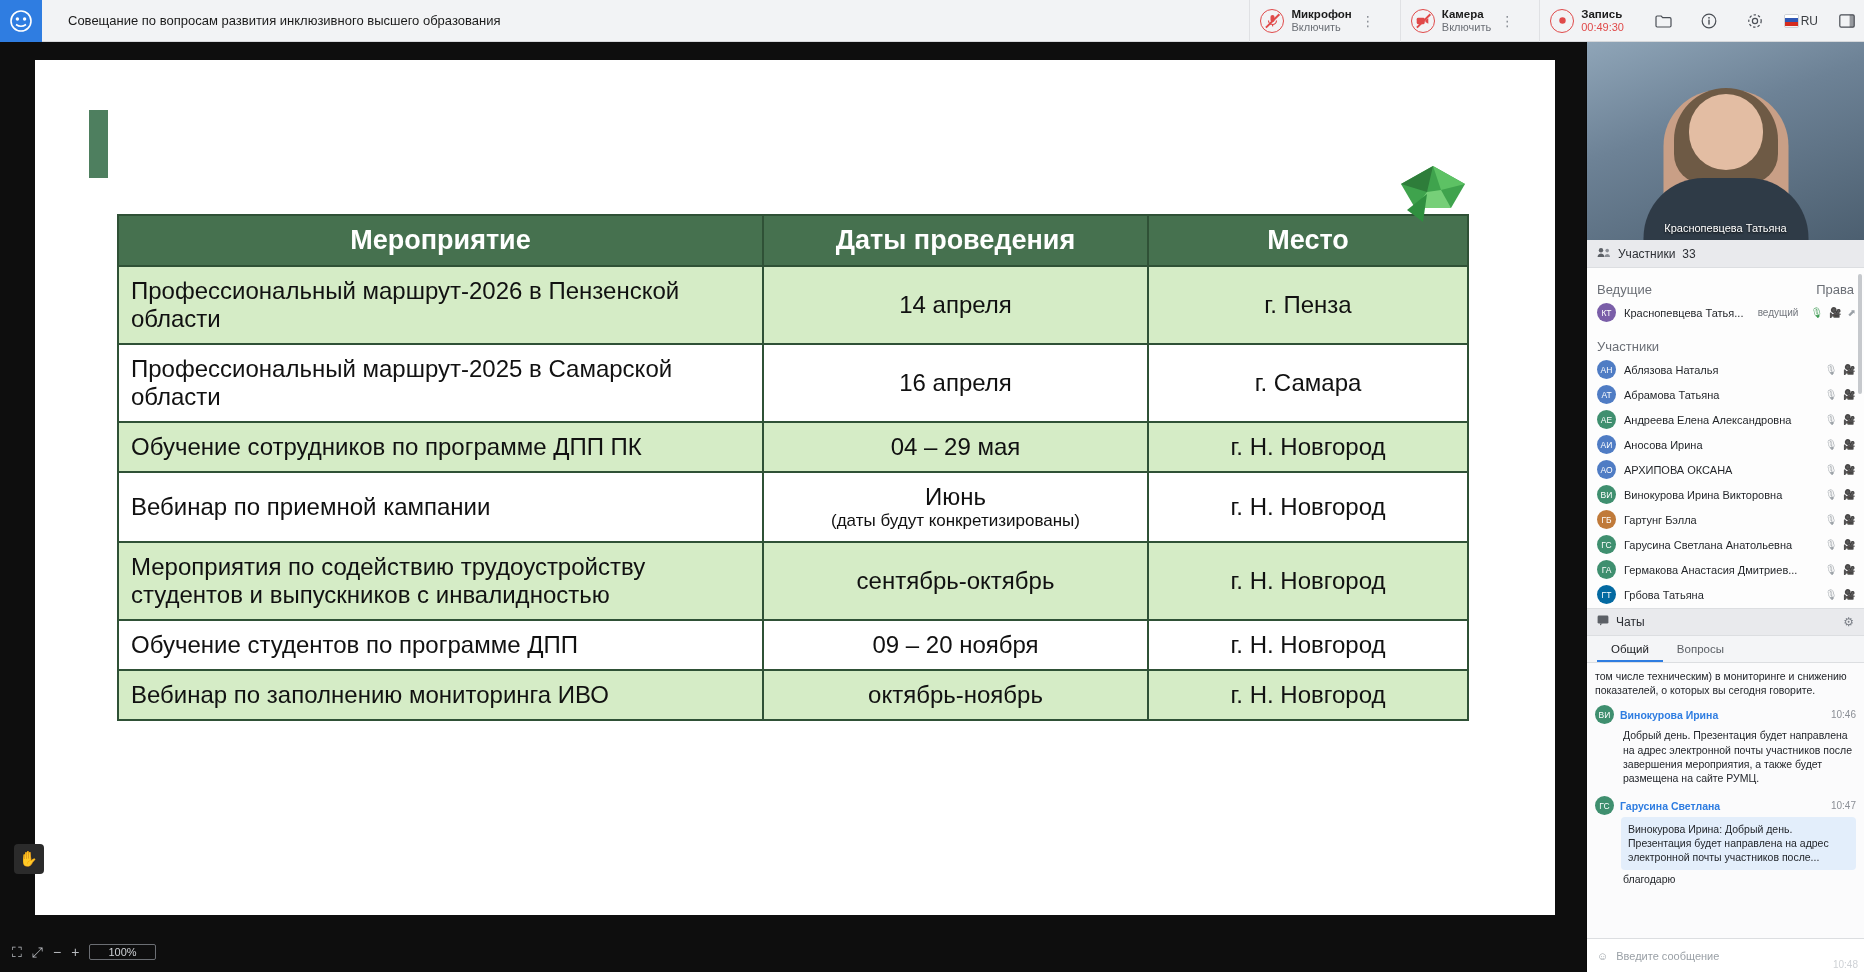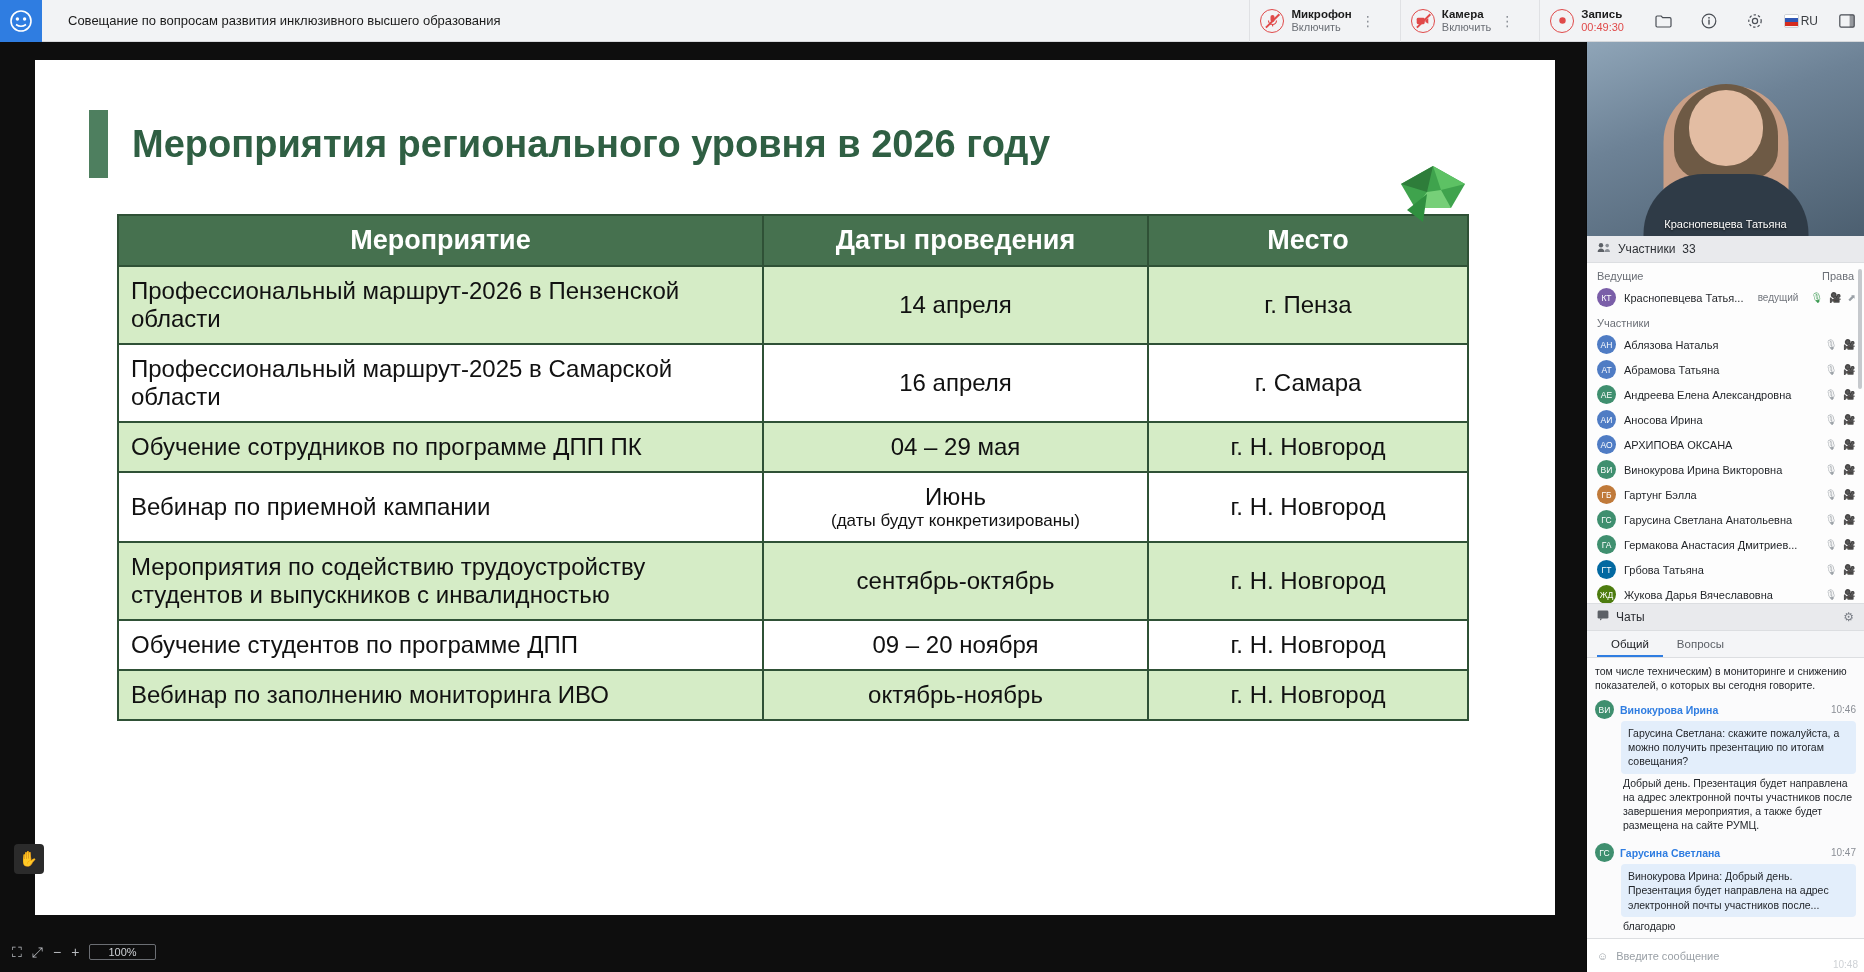--- a/index.html
+++ b/index.html
@@ -238,22 +238,22 @@
   }
   .plist {
     background: #fdfdfd;
     flex: 0 0 340px;
     overflow: hidden;
     position: relative;
     font-size: 11px;
   }
   .plist-section {
     display: flex; justify-content: space-between;
-    padding: 7px 10px 3px 10px;
-    color: #6b6f76; font-size: 11px;
+    padding: 14px 10px 3px 10px;
+    color: #6b6f76; font-size: 13px;
   }
   .prow {
     display: flex; align-items: center;
     padding: 3px 8px 3px 10px;
     gap: 8px;
   }
   .av {
     width: 19px; height: 19px; border-radius: 50%;
     color: #fff; font-size: 8.5px;
     display: flex; align-items: center; justify-content: center;
@@ -429,21 +429,20 @@
   </div>
 
   <div class="body">
 
     <div class="stage">
       <div class="slide-area">
         <div class="slide">
 
           <div class="slide-title-row">
             <div class="title-bar"></div>
-            <div class="slide-title">Мероприятия регионального уровня в 2026 году</div>
           </div>
 
           <div class="gem">
             <svg width="72" height="62" viewBox="0 0 72 62">
               <polygon points="36,2 68,20 54,44 18,44 4,20" fill="#3fa34d"></polygon>
               <polygon points="36,2 68,20 44,26" fill="#5dc264"></polygon>
               <polygon points="4,20 36,2 30,28" fill="#2e7d3a"></polygon>
               <polygon points="18,44 30,28 44,26 54,44" fill="#76cf78"></polygon>
               <polygon points="10,46 30,30 26,58" fill="#2f8f3f"></polygon>
             </svg>
@@ -671,21 +670,20 @@
 
       <div class="chat-body">
         <div class="topfade">том числе техническим) в мониторинге и снижению показателей, о которых вы сегодня говорите.</div>
 
         <div class="msg">
           <div class="msg-head">
             <span class="av" style="background:#3f8f6f">ВИ</span>
             <span class="msg-name">Винокурова Ирина</span>
             <span class="msg-time">10:46</span>
           </div>
-          <div class="bubble">Гарусина Светлана: скажите пожалуйста, а можно получить презентацию по итогам совещания?</div>
           <div class="plaintext">Добрый день. Презентация будет направлена на адрес электронной почты участников после завершения мероприятия, а также будет размещена на сайте РУМЦ.</div>
         </div>
 
         <div class="msg">
           <div class="msg-head">
             <span class="av" style="background:#3f8f6f">ГС</span>
             <span class="msg-name">Гарусина Светлана</span>
             <span class="msg-time">10:47</span>
           </div>
           <div class="bubble">Винокурова Ирина: Добрый день. Презентация будет направлена на адрес электронной почты участников после...</div>

